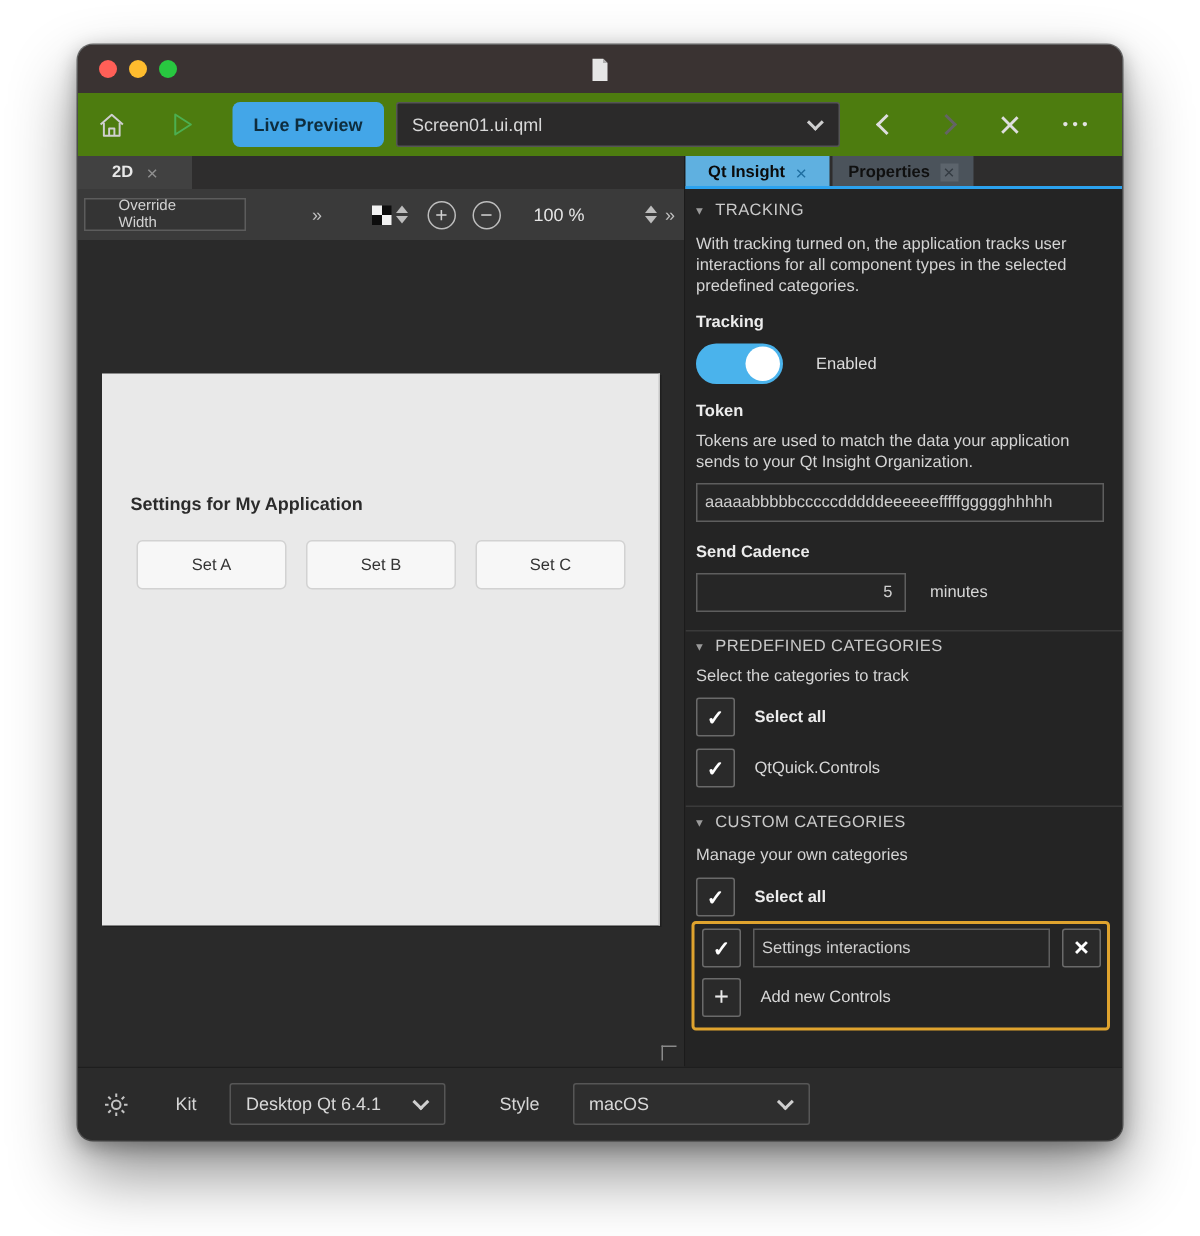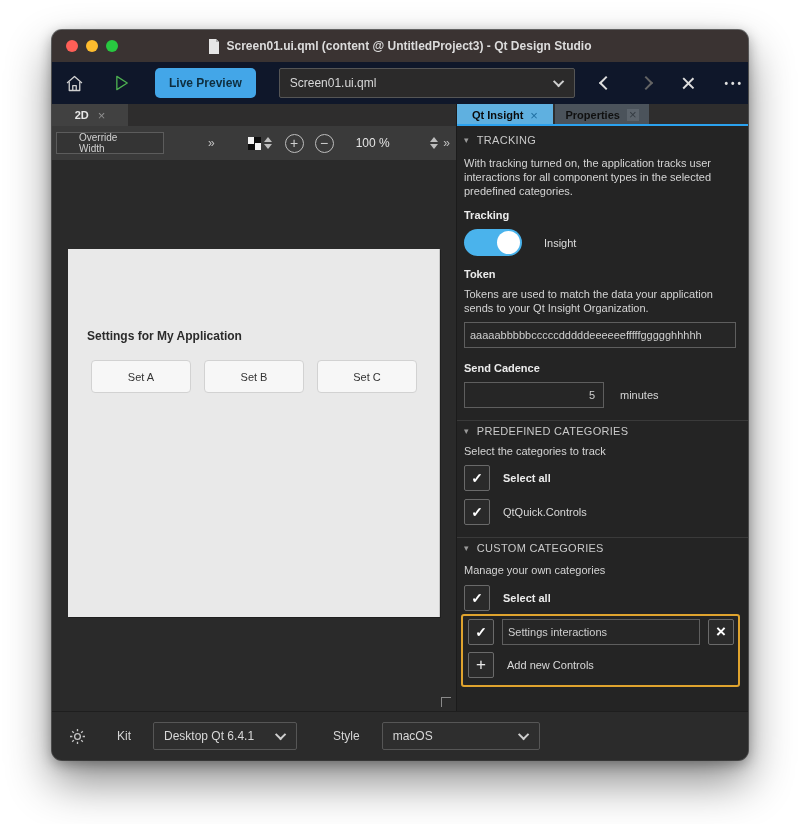--- a/index.html
+++ b/index.html
@@ -13,25 +13,25 @@
     display:flex; flex-direction:column;
   }
 
   
   .titlebar { height:32px; flex:0 0 32px; background:#3a3332; display:flex; align-items:center; justify-content:center; position:relative; }
   .traffic { position:absolute; left:14px; top:0; bottom:0; display:flex; align-items:center; gap:8px; }
   .dot { width:12px; height:12px; border-radius:50%; }
   .titlebar-title { color:#dcdcdc; font-size:12px; font-weight:bold; display:flex; align-items:center; gap:6px; }
 
   
-  .maintoolbar { height:42px; flex:0 0 42px; background:#0f172a; display:flex; align-items:center; padding:0 4px 0 12px; }
+  .maintoolbar { height:42px; flex:0 0 42px; background:#4d7c0f; display:flex; align-items:center; padding:0 20px 0 12px; }
   .icon-btn { display:flex; align-items:center; justify-content:center; cursor:default; }
   .live-preview { margin-left:24px; background:#43a6e8; color:#0e2d3e; font-size:12px; font-weight:bold;
                   border:none; border-radius:5px; height:30px; padding:0 14px; }
-  .file-combo { margin-left:23px; width:296px; height:30px; border:1px solid #555555; border-radius:2px;
+  .file-combo { margin-left:8px; width:296px; height:30px; border:1px solid #555555; border-radius:2px;
                 display:flex; align-items:center; padding:0 10px; color:#d8d8d8; font-size:12px; background:#2b2a2a; }
   .file-combo .spacer { flex:1; }
   .chev { display:inline-block; width:8px; height:8px; border-left:2px solid #cfcfcf; border-bottom:2px solid #cfcfcf; }
   .chev-down { transform:rotate(-45deg) translateY(-2px); }
   .chev-left  { width:10px; height:10px; transform:rotate(45deg); border-color:#dedede; }
   .chev-right { width:10px; height:10px; transform:rotate(-135deg); border-color:#646464; }
   .close-x { font-size:26px; font-weight:200; color:#dedede; line-height:20px; }
   .ellipsis { color:#e2e2e2; font-size:10px; letter-spacing:3px; font-weight:bold; }
 
   
@@ -125,21 +125,20 @@
       <div class="traffic">
         <span class="dot" style="background:#ff5f57"></span>
         <span class="dot" style="background:#febc2e"></span>
         <span class="dot" style="background:#28c840"></span>
       </div>
       <div class="titlebar-title">
         <svg width="12" height="15" viewBox="0 0 12 15">
             <path d="M1 0 h7 l3 3 v12 h-10 z" fill="#e6e6e6"></path>
             <path d="M8 0 l3 3 h-3 z" fill="#aeaeae"></path>
           </svg>
-        <span>Screen01.ui.qml (content @ UntitledProject3) - Qt Design Studio</span>
       </div>
     </div>
 
     <div class="maintoolbar">
       <span class="icon-btn">
         <svg width="21" height="21" viewBox="0 0 24 24" fill="none" stroke="#cfcfcf" stroke-width="1.5" stroke-linejoin="round">
             <path d="M3.5 11.5 L12 4 L20.5 11.5"></path>
             <path d="M6 10 V20 H18 V10"></path>
             <path d="M10 20 V14.5 H14 V20"></path>
           </svg>
@@ -226,21 +225,21 @@
         </div>
 
         <div class="rp-desc mt6">With tracking turned on, the application tracks user interactions for all component types in the selected predefined categories.</div>
 
         <div class="rp-label mt11">Tracking</div>
 
         <div class="toggle-row mt8">
           <div class="toggle">
               <div class="knob"></div>
             </div>
-          <span class="toggle-state">Insight</span>
+          <span class="toggle-state">Enabled</span>
         </div>
 
         <div class="rp-label mt12">Token</div>
 
         <div class="rp-desc mt7">Tokens are used to match the data your application sends to your Qt Insight Organization.</div>
 
         <input class="text-input mt7" value="aaaaabbbbbcccccdddddeeeeeefffffggggghhhhh" style="">
 
         <div class="rp-label mt14">Send Cadence</div>
 

